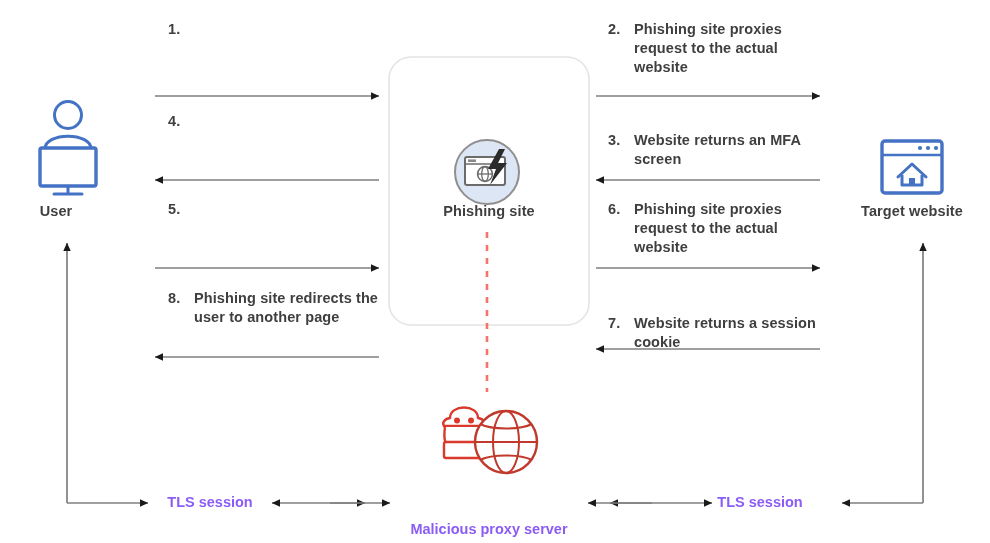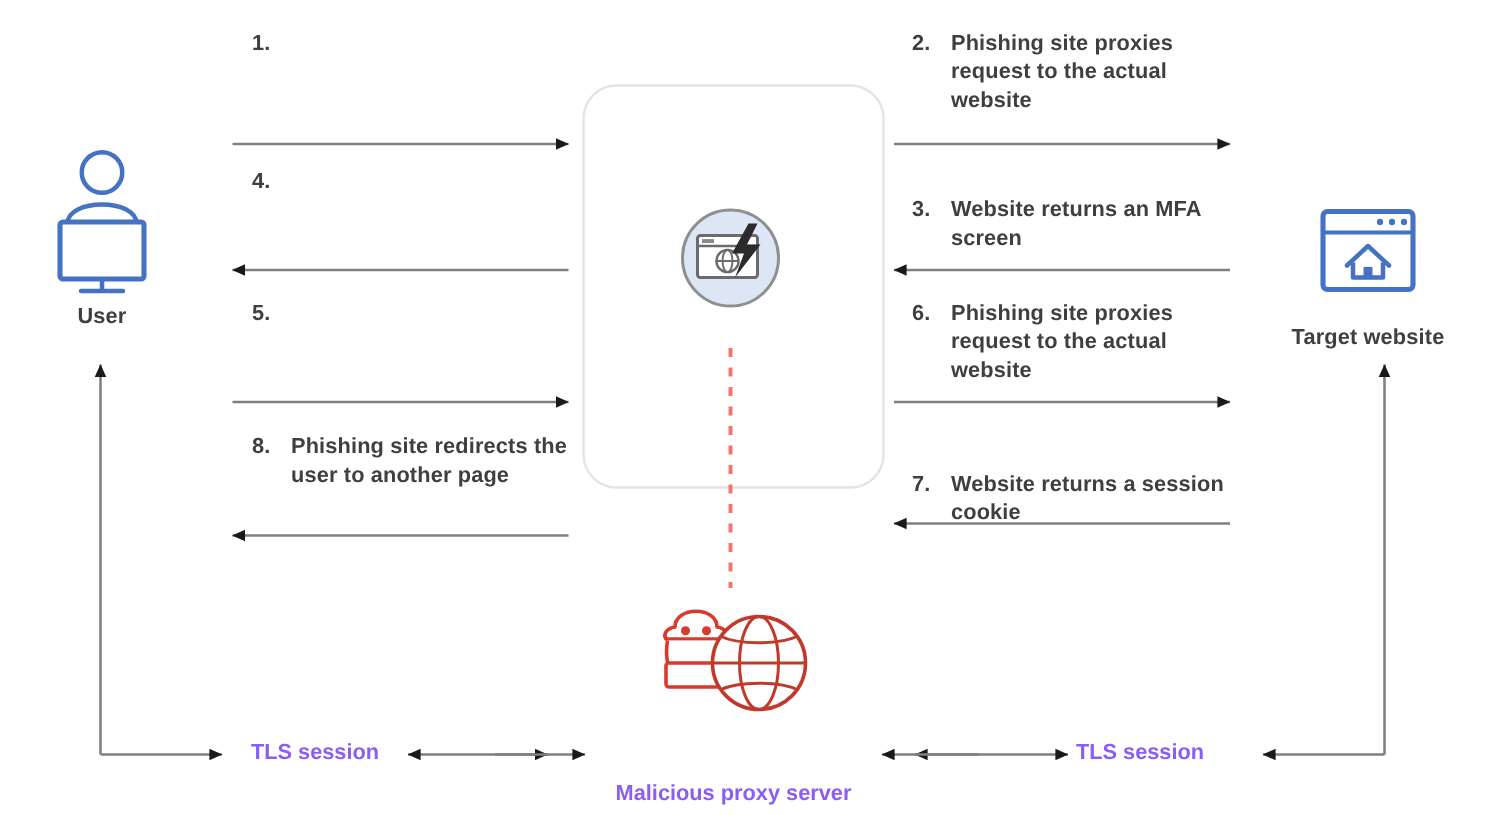--- a/index.html
+++ b/index.html
@@ -89,48 +89,49 @@
 
   <div class="icon-box" style="left:28px;top:96px;width:80px;height:104px;">
     <svg width="80" height="104" viewBox="0 0 80 104">
       <circle cx="40" cy="19" r="13.5" fill="none" stroke="#4472c4" stroke-width="3"></circle>
       <path d="M17,53 C17,36 63,36 63,53" fill="none" stroke="#4472c4" stroke-width="3" stroke-linecap="round"></path>
       <rect x="12" y="52" width="56" height="38" rx="2" fill="#ffffff" stroke="#4472c4" stroke-width="3.4"></rect>
       <line x1="40" y1="90" x2="40" y2="98" stroke="#4472c4" stroke-width="3"></line>
       <line x1="26" y1="98" x2="54" y2="98" stroke="#4472c4" stroke-width="3" stroke-linecap="round"></line>
     </svg>
   </div>
-  <div class="node-label" style="left:12px;top:203px;width:112px;">User</div>
+  <div class="node-label" style="left:0;top:203px;width:112px;">User</div>
 
   <div class="icon-box" style="left:876px;top:137px;width:72px;height:62px;">
     <svg width="72" height="62" viewBox="0 0 72 62">
       <rect x="6" y="4" width="60" height="52" rx="3" fill="#ffffff" stroke="#4472c4" stroke-width="3.4"></rect>
       <line x1="6" y1="18" x2="66" y2="18" stroke="#4472c4" stroke-width="2.6"></line>
       <circle cx="44" cy="11" r="2.1" fill="#4472c4"></circle>
       <circle cx="52" cy="11" r="2.1" fill="#4472c4"></circle>
       <circle cx="60" cy="11" r="2.1" fill="#4472c4"></circle>
       <path d="M22,40 L36,27 L50,40" fill="none" stroke="#4472c4" stroke-width="3" stroke-linejoin="round" stroke-linecap="round"></path>
       <path d="M26,38 L26,48 L46,48 L46,38" fill="none" stroke="#4472c4" stroke-width="3" stroke-linejoin="round"></path>
       <rect x="33" y="41" width="6" height="7" fill="#4472c4"></rect>
     </svg>
   </div>
-  <div class="node-label" style="left:836px;top:217px;width:152px;">Target website</div>
+  <div class="node-label" style="left:836px;top:203px;width:152px;">Target website</div>
 
   <div class="icon-box" style="left:452px;top:137px;width:70px;height:70px;">
     <svg width="70" height="70" viewBox="0 0 70 70">
       <circle cx="35" cy="35" r="32" fill="#dce6f5" stroke="#8f8f8f" stroke-width="2"></circle>
       <rect x="13" y="20" width="40" height="28" rx="2" fill="#ffffff" stroke="#6b6b6b" stroke-width="2"></rect>
       <line x1="13" y1="27" x2="53" y2="27" stroke="#6b6b6b" stroke-width="1.6"></line>
       <rect x="16" y="22.4" width="8" height="2.6" fill="#8a8a8a"></rect>
       <circle cx="33" cy="37" r="7.4" fill="none" stroke="#6b6b6b" stroke-width="1.6"></circle>
       <ellipse cx="33" cy="37" rx="3.3" ry="7.4" fill="none" stroke="#6b6b6b" stroke-width="1.3"></ellipse>
       <line x1="25.6" y1="37" x2="40.4" y2="37" stroke="#6b6b6b" stroke-width="1.3"></line>
       <path d="M47,12 L36,32 L44,32 L38,48 L55,26 L46,26 L53,12 z" fill="#2b2b2b"></path>
     </svg>
   </div>
+  <div class="node-label" style="left:409px;top:203px;width:160px;">Phishing site</div>
 
   <div class="icon-box" style="left:432px;top:396px;width:110px;height:82px;">
     <svg width="110" height="82" viewBox="0 0 110 82">
 
       <path d="M18,22 C18,8 46,8 46,22 C52,23 54,27 52,30 L12,30 C10,27 12,23 18,22 z" fill="#ffffff" stroke="#d93a2b" stroke-width="2.4" stroke-linejoin="round"></path>
       <circle cx="25" cy="24.5" r="3" fill="#d93a2b"></circle>
       <circle cx="39" cy="24.5" r="3" fill="#d93a2b"></circle>
       <path d="M13,31 C11,44 14,52 20,56 L48,56 C54,50 55,41 52,31" fill="#ffffff" stroke="#d93a2b" stroke-width="2.4" stroke-linejoin="round"></path>
       <rect x="12" y="46" width="52" height="16" rx="2" fill="#ffffff" stroke="#d93a2b" stroke-width="2.4"></rect>
 

